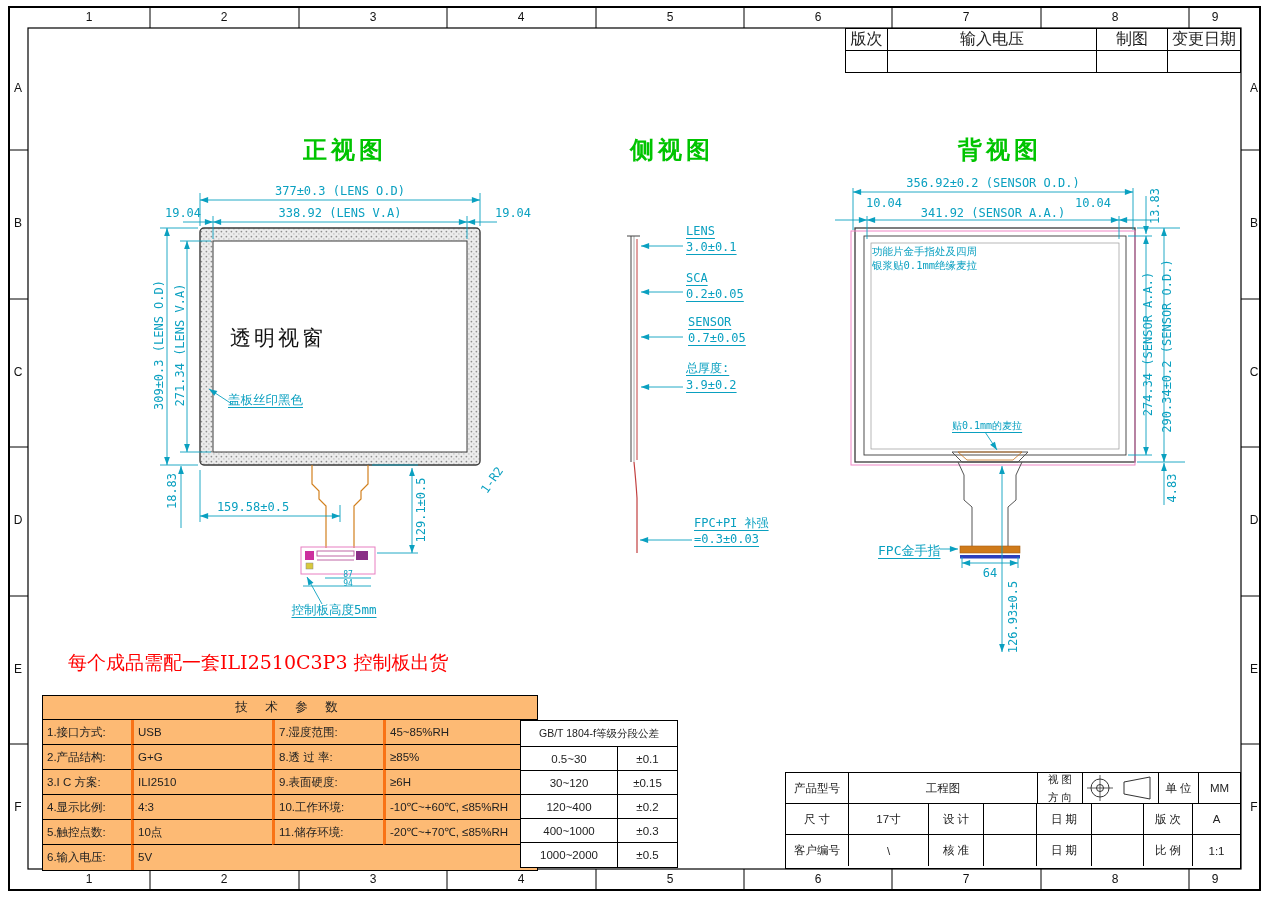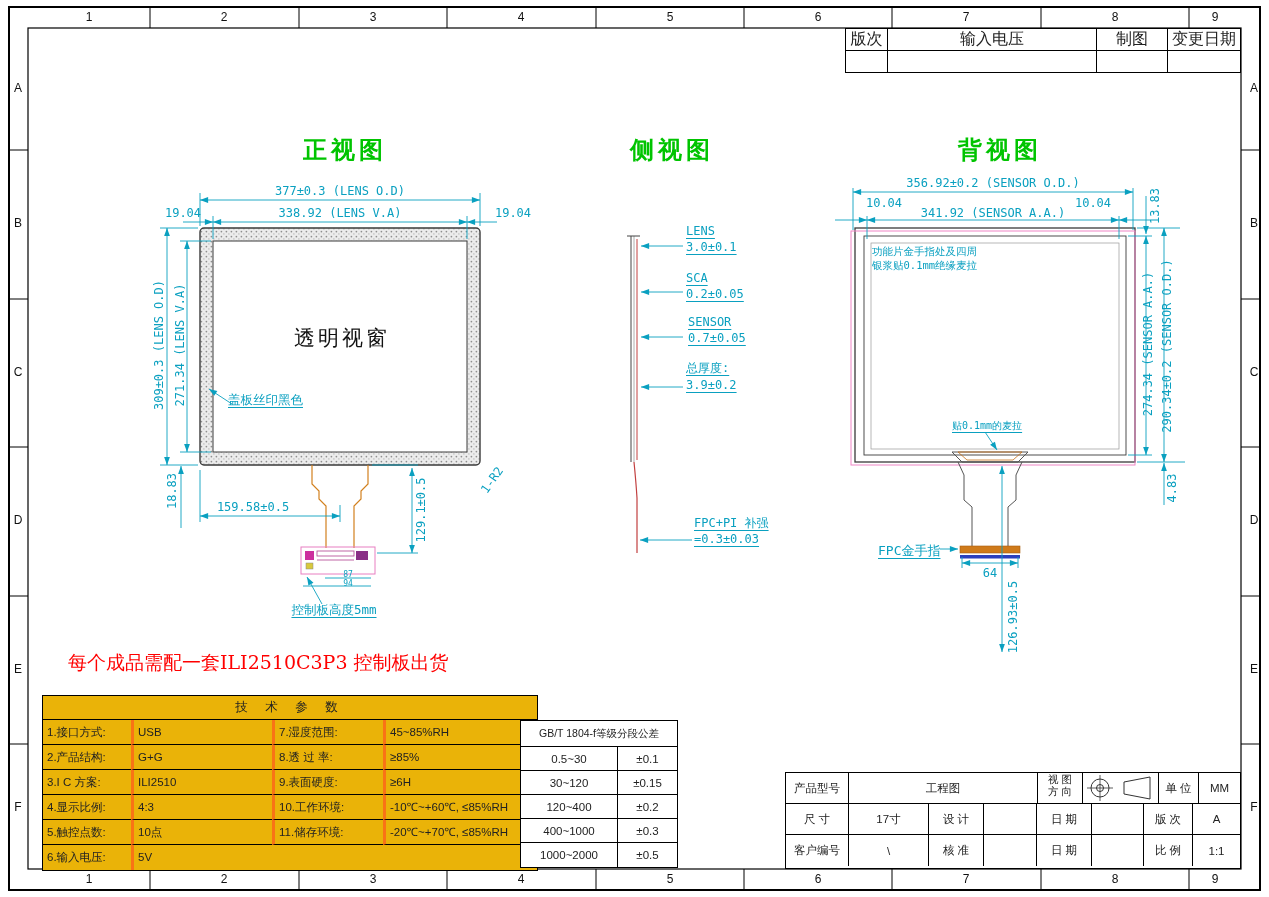--- a/index.html
+++ b/index.html
@@ -7,36 +7,36 @@
     width:1269px;height:897px;position:relative;overflow:hidden;
     background:#ffffff;font-family:"Liberation Sans", sans-serif;color:#222;
   }
   .layer{position:absolute;left:0;top:0;z-index:1;pointer-events:none;}
   .grid-label{position:absolute;z-index:2;width:22px;text-align:center;font-size:12px;color:#111;}
   .dim{position:absolute;z-index:2;color:#0aa0c0;font-family:"DejaVu Sans Mono", monospace;font-size:12px;white-space:nowrap;}
   .c{text-align:center;}
   .rot{transform:rotate(-90deg);}
   .u{text-decoration:underline;text-underline-offset:3px;}
   .green-title{position:absolute;z-index:2;color:#00c400;font-size:24px;font-weight:bold;letter-spacing:4px;text-align:center;font-family:"Liberation Sans",sans-serif;}
-  .window-text{position:absolute;z-index:2;color:#111;font-size:21px;letter-spacing:3px;text-align:right;font-family:"DejaVu Serif", serif;}
+  .window-text{position:absolute;z-index:2;color:#111;font-size:21px;letter-spacing:3px;text-align:left;font-family:"DejaVu Serif", serif;}
   .warning{position:absolute;z-index:2;color:#ff0000;font-size:19px;font-weight:500;white-space:nowrap;font-family:"DejaVu Serif", serif;}
   .small8{font-size:8px;}
   .small10{font-size:10px;}
   .small105{font-size:10.5px;}
   .f13{font-size:13px;}
 
   
   .rev-table{position:absolute;z-index:2;left:845px;top:28px;width:396px;height:45px;border:1px solid #000;
     box-sizing:border-box;display:grid;grid-template-columns:41px 209px 71px 1fr;grid-template-rows:22px 1fr;}
   .rt-c{display:flex;align-items:center;justify-content:center;font-size:16px;white-space:nowrap;}
   .bl{border-left:1px solid #000;}
   .hb{border-bottom:1px solid #000;}
 
   
-  .params{position:absolute;z-index:2;left:42px;top:695px;width:496px;border:1px solid #000;box-sizing:border-box;background:#eab308;}
+  .params{position:absolute;z-index:2;left:42px;top:695px;width:496px;border:1px solid #000;box-sizing:border-box;background:#fdba74;}
   .p-head{height:23px;border-bottom:1px solid #000;display:flex;align-items:center;justify-content:center;letter-spacing:7px;font-size:12.5px;}
   .p-grid{display:grid;grid-template-columns:88px 141px 111px 1fr;}
   .p-cell{height:25px;line-height:25px;padding:0 4px;border-bottom:1px solid #000;border-left:3px solid #f97316;
     font-size:11.5px;white-space:nowrap;overflow:hidden;box-sizing:border-box;}
   .p-cell.nl{border-left:none;}
   .p-cell.nb{border-bottom:none;}
   .p-cell.span2{grid-column:3/5;font-size:10.5px;}
 
   
   .tol{position:absolute;z-index:2;left:520px;top:720px;width:158px;border:1px solid #000;box-sizing:border-box;background:#fff;}
@@ -47,21 +47,21 @@
   .t-cell.nb{border-bottom:none;}
 
   
   .tb{position:absolute;z-index:2;left:785px;top:772px;width:456px;height:97px;border:1.5px solid #000;box-sizing:border-box;background:#fff;}
   .tb-row{display:grid;height:31px;border-bottom:1px solid #000;box-sizing:border-box;}
   .tb-row.last{height:31px;border-bottom:none;}
   .tb-r1{grid-template-columns:62px 189px 45px 76px 40px 1fr;}
   .tb-r23{grid-template-columns:62px 80px 55px 53px 55px 52px 49px 1fr;}
   .tb-cell{display:flex;align-items:center;justify-content:center;font-size:11.5px;border-left:1px solid #000;white-space:nowrap;overflow:hidden;}
   .tb-cell.nl{border-left:none;}
-  .tb-cell.two-line{flex-direction:column;font-size:10.5px;line-height:1.15;justify-content:flex-start;}
+  .tb-cell.two-line{flex-direction:column;font-size:10.5px;line-height:1.15;justify-content:space-between;}
 </style>
 </head>
 <body>
 
 <svg class="layer" width="1269" height="897" viewBox="0 0 1269 897">
   <defs>
     <marker id="arr" viewBox="0 0 10 10" refX="9.5" refY="5" markerWidth="10" markerHeight="10" orient="auto-start-reverse">
       <path d="M0.5,1.8 L9.5,5 L0.5,8.2 z" fill="#0aa0c0"></path>
     </marker>
     <pattern id="stip" width="5" height="5" patternUnits="userSpaceOnUse">

